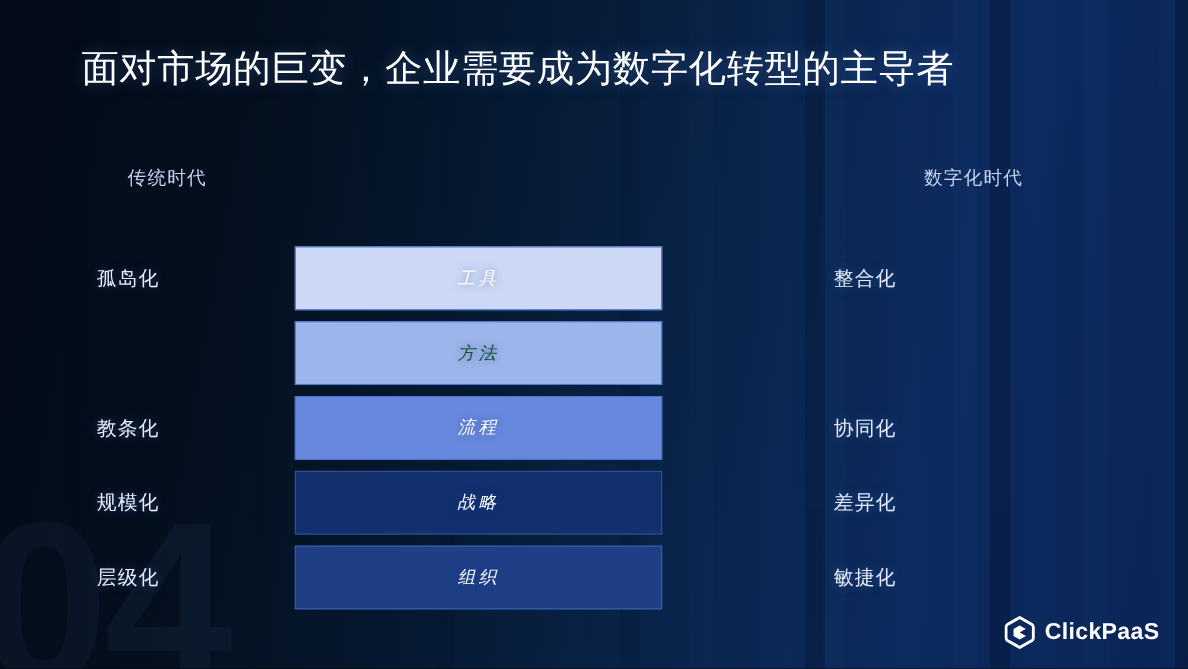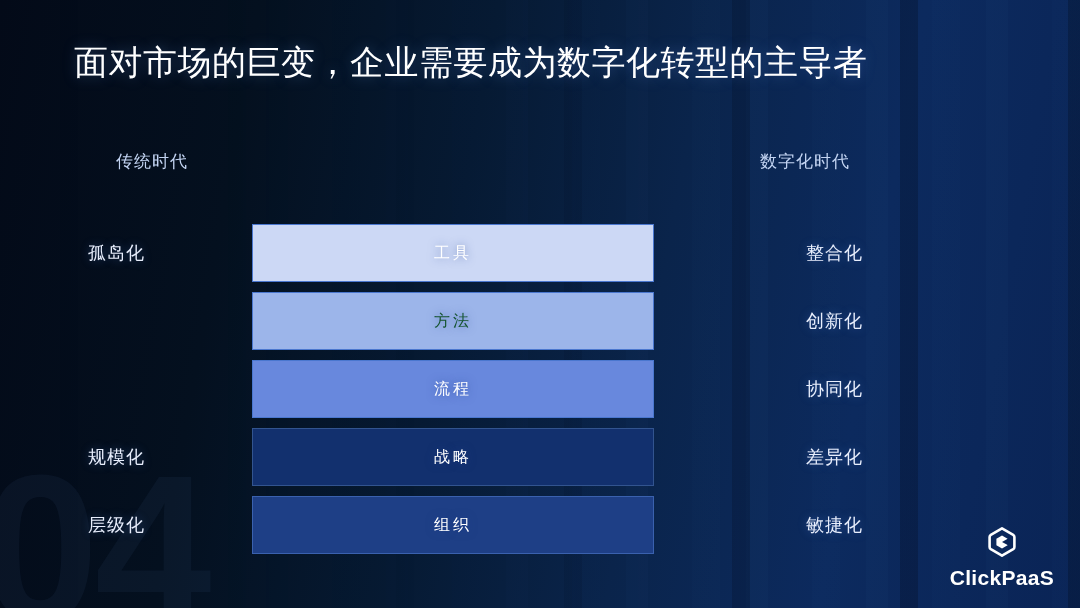--- a/index.html
+++ b/index.html
@@ -90,21 +90,21 @@
 
   .col-head {
     position: absolute;
     top: 150px;
     font-size: 17px;
     color: #c3d4f2;
     letter-spacing: 1px;
     margin-left: 36px;
   }
   .col-head.left  { left: 80px; }
-  .col-head.right { left: 724px; }
+  .col-head.right { left: 804px; }
 
   .rows {
     position: absolute;
     left: 0;
     top: 224px;
     width: 1080px;
   }
   .row {
     position: relative;
     height: 58px;
@@ -115,46 +115,46 @@
     position: absolute;
     top: 0;
     height: 58px;
     line-height: 58px;
     font-size: 18px;
     color: #e8eefc;
     letter-spacing: 1px;
     text-shadow: 0 0 10px rgba(90,140,240,0.35);
   }
   .side-label.left  { left: 88px; }
-  .side-label.right { left: 806px; }
+  .side-label.right { left: 758px; }
 
   .bar {
     position: absolute;
-    left: 252px;
-    width: 402px;
+    left: 268px;
+    width: 334px;
     height: 58px;
     box-sizing: border-box;
     border: 1px solid #4a77cf;
     display: flex;
     align-items: center;
     justify-content: center;
     font-size: 16px;
     letter-spacing: 3px;
     color: #ffffff;
     text-shadow: 0 0 8px rgba(30,60,140,0.55);
+    font-style: italic;
   }
 
   .logo {
     position: absolute;
     right: 26px;
     bottom: 18px;
     display: flex;
     align-items: center;
     gap: 9px;
-    flex-direction: column;
   }
   .logo-mark { width: 28px; height: 30px; display: block; }
   .logo-text {
     font-size: 21px;
     font-weight: 700;
     color: #ffffff;
     letter-spacing: 0.3px;
   }
 </style>
 </head>
@@ -175,24 +175,24 @@
   <div class="rows">
 
     <div class="row">
       <div class="side-label left">孤岛化</div>
       <div class="bar" style="background: rgb(204, 216, 245); border-color: rgb(74, 119, 207); color: rgb(255, 255, 255);">工具</div>
       <div class="side-label right">整合化</div>
     </div>
 
     <div class="row">
       <div class="bar" style="background: rgb(156, 181, 234); border-color: rgb(74, 119, 207); color: #14532d;">方法</div>
-      <div class="side-label right">创新化</div>
-    </div>
-
-    <div class="row">
+    </div>
+
+    <div class="row">
+      <div class="side-label left">教条化</div>
       <div class="bar" style="background: rgb(104, 136, 221); border-color: rgb(74, 119, 207); color: rgb(255, 255, 255);">流程</div>
       <div class="side-label right">协同化</div>
     </div>
 
     <div class="row">
       <div class="side-label left">规模化</div>
       <div class="bar" style="background: rgb(18, 48, 110); border-color: rgb(50, 84, 143); color: rgb(255, 255, 255);">战略</div>
       <div class="side-label right">差异化</div>
     </div>
 

